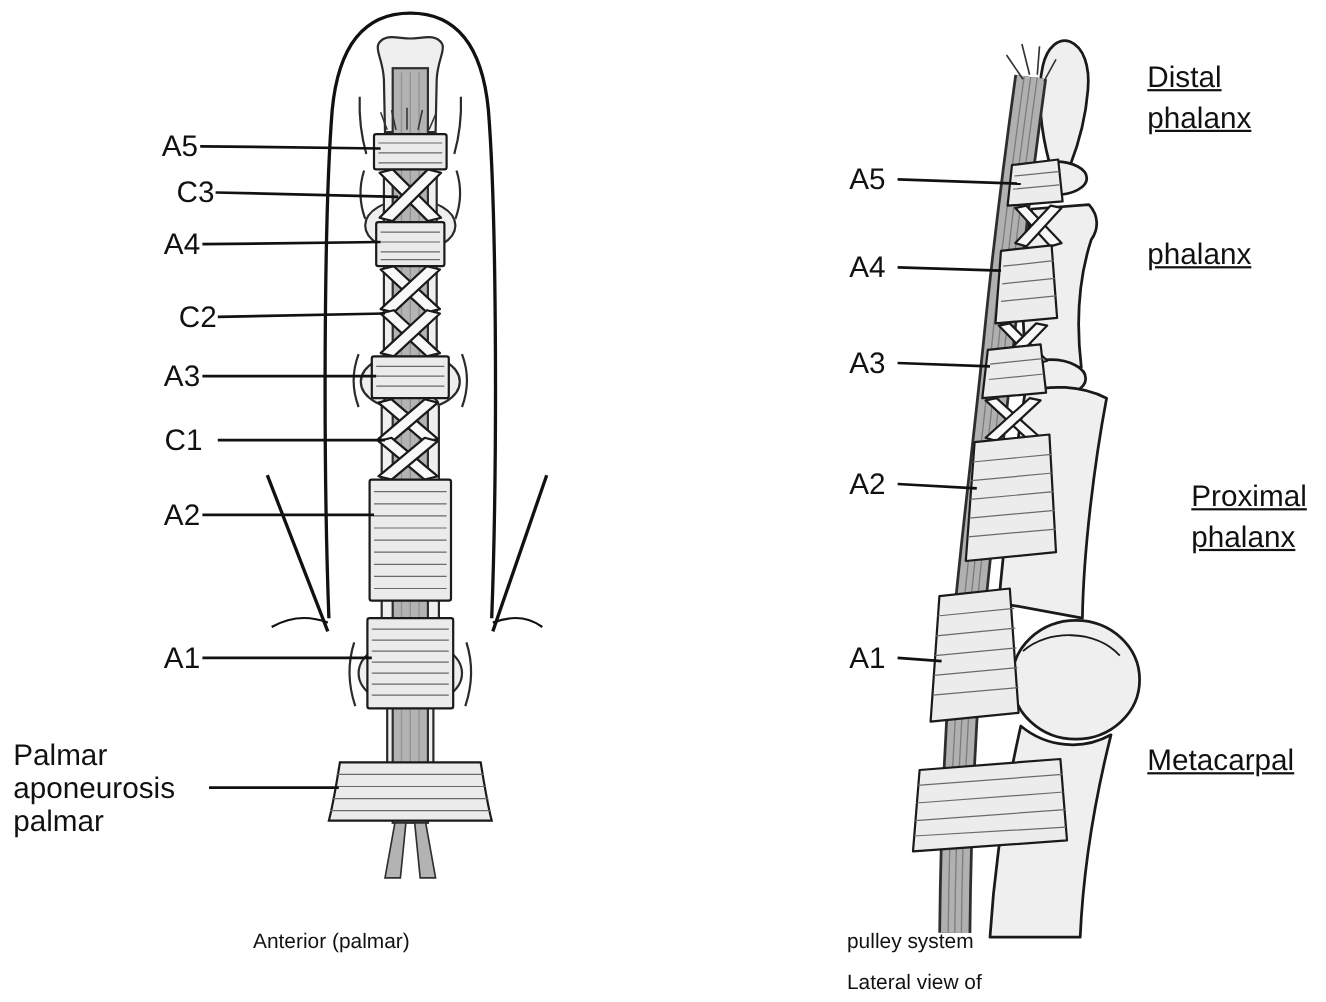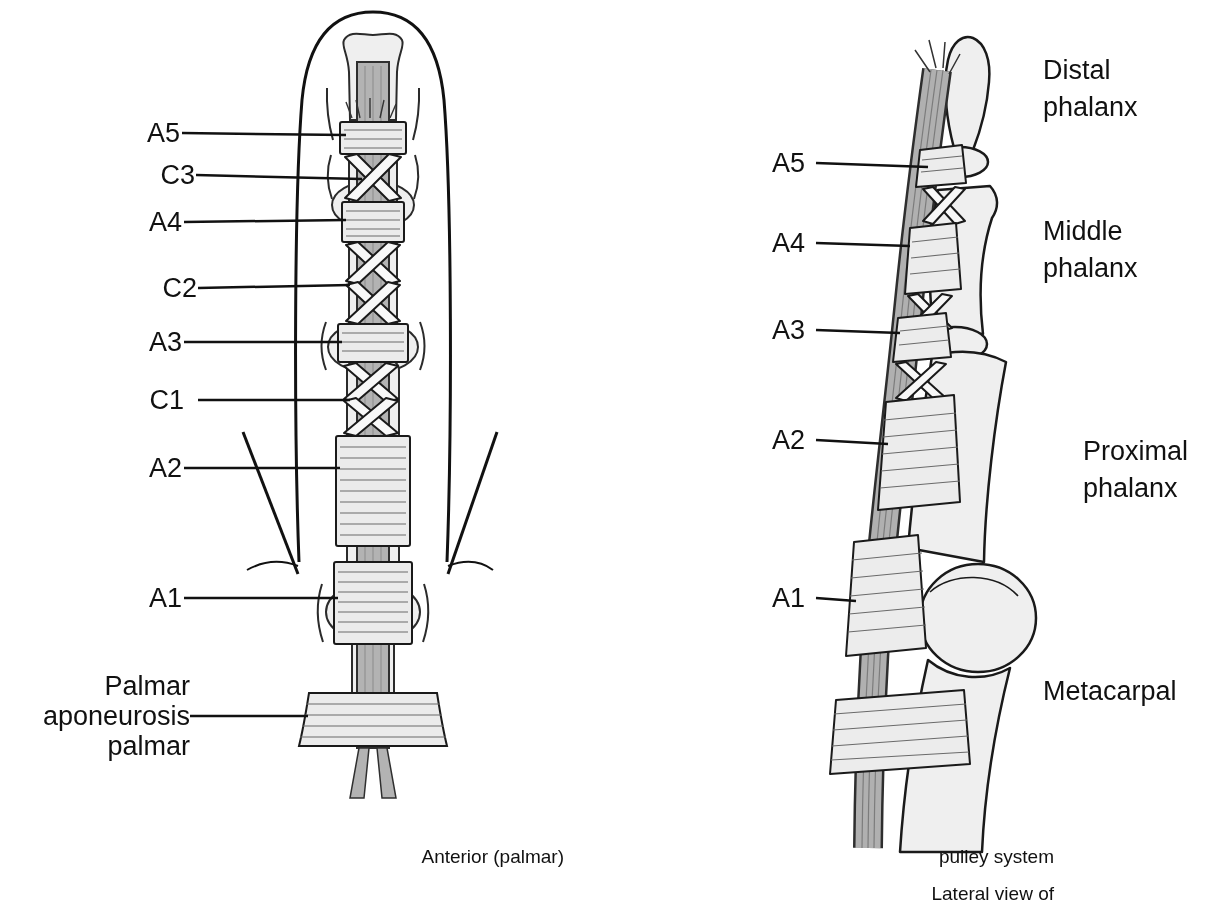--- a/index.html
+++ b/index.html
@@ -6,24 +6,24 @@
   .page {
     position:relative; width:1205px; height:911px; background:#ffffff;
     font-family:"Liberation Sans", sans-serif; overflow:hidden;
   }
   .page svg { position:absolute; left:0; top:0; }
   .lbl {
     position:absolute; font-size:27px; line-height:30px; color:#111;
     white-space:nowrap;
   }
   .lbl.ra { text-align:right; }
-  .lbl.ctr { text-align:right; white-space:normal; }
+  .lbl.ctr { text-align:left; white-space:normal; }
   .multi { white-space:normal; }
   .cap { font-size:19px; line-height:37px; }
-  .bone-lbl { line-height:37px; }
+  .bone-lbl { line-height:37px;text-decoration:underline; }
 </style>
 </head>
 <body>
 
 <div class="page">
 
   <svg width="1205" height="911" viewBox="0 0 1205 911">
 
     <g>
 
@@ -180,21 +180,20 @@
   <div class="lbl" style="left:772px; top:228px">A4</div>
   <div class="lbl" style="left:772px; top:315px">A3</div>
   <div class="lbl" style="left:772px; top:425px">A2</div>
   <div class="lbl" style="left:772px; top:583px">A1</div>
 
   <div class="lbl multi bone-lbl" style="left:1043px; top:52px; width:140px">
     <div>Distal</div>
     <div>phalanx</div>
   </div>
   <div class="lbl multi bone-lbl" style="left:1043px; top:213px; width:140px">
-    <div>Middle</div>
     <div>phalanx</div>
   </div>
   <div class="lbl multi bone-lbl" style="left:1083px; top:433px; width:140px">
     <div>Proximal</div>
     <div>phalanx</div>
   </div>
   <div class="lbl bone-lbl" style="left:1043px; top:673px">Metacarpal</div>
 
   <div class="lbl ctr multi cap" style="left:770px; top:838px; width:284px">
     <div>pulley system</div>

